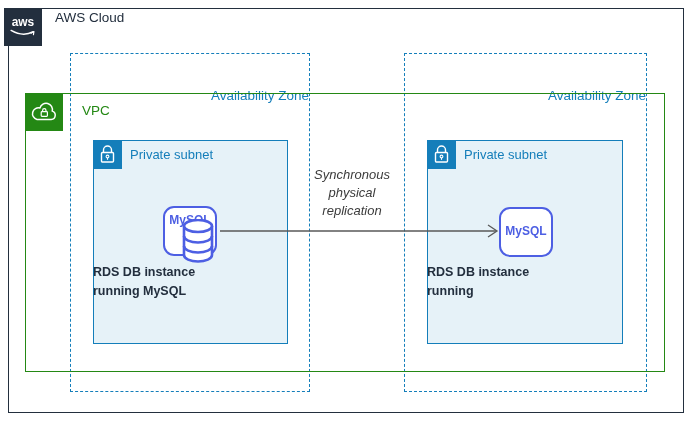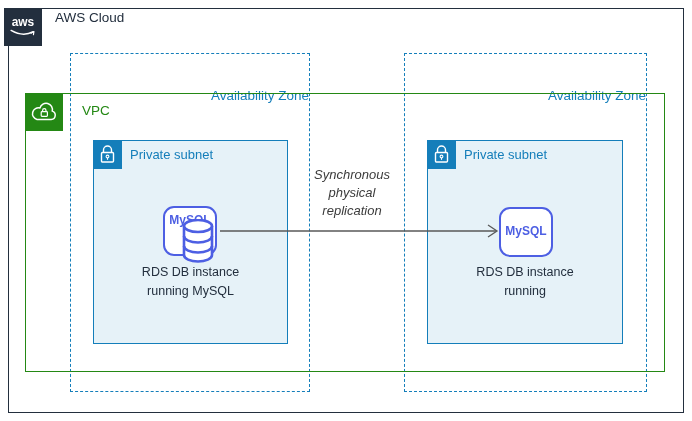--- a/index.html
+++ b/index.html
@@ -35,21 +35,21 @@
   .subnet-label-2{left:464px;}
 
   
   .mysql-rect{width:54px;height:50px;border:2.6px solid #4d5fe3;border-radius:11px;background:#ffffff;}
   .mysql-rect-1{left:163px;top:206px;}
   .mysql-rect-2{left:499px;top:207px;}
   .mysql-word{position:absolute;left:0;top:5px;width:100%;text-align:center;color:#4d5fe3;font-weight:bold;font-size:12px;letter-spacing:0;}
   .db-cylinder{left:180px;top:219px;width:36px;height:44px;}
 
   
-  .node-caption{top:263px;text-align:center;color:#232f3e;font-size:12.5px;line-height:19px;}
+  .node-caption{top:263px;color:#232f3e;font-size:12.5px;line-height:19px;font-weight:bold;}
   .node-caption-1{left:93px;width:195px;}
   .node-caption-2{left:427px;width:196px;}
 
   
   .arrow-svg{left:218px;top:220px;width:284px;height:22px;}
   .arrow-label{left:290px;top:166px;width:124px;text-align:center;color:#3b3b3b;font-size:13px;line-height:18px;}
   .arrow-label span{display:block;font-style:italic;}
 </style>
 </head>
 <body>

